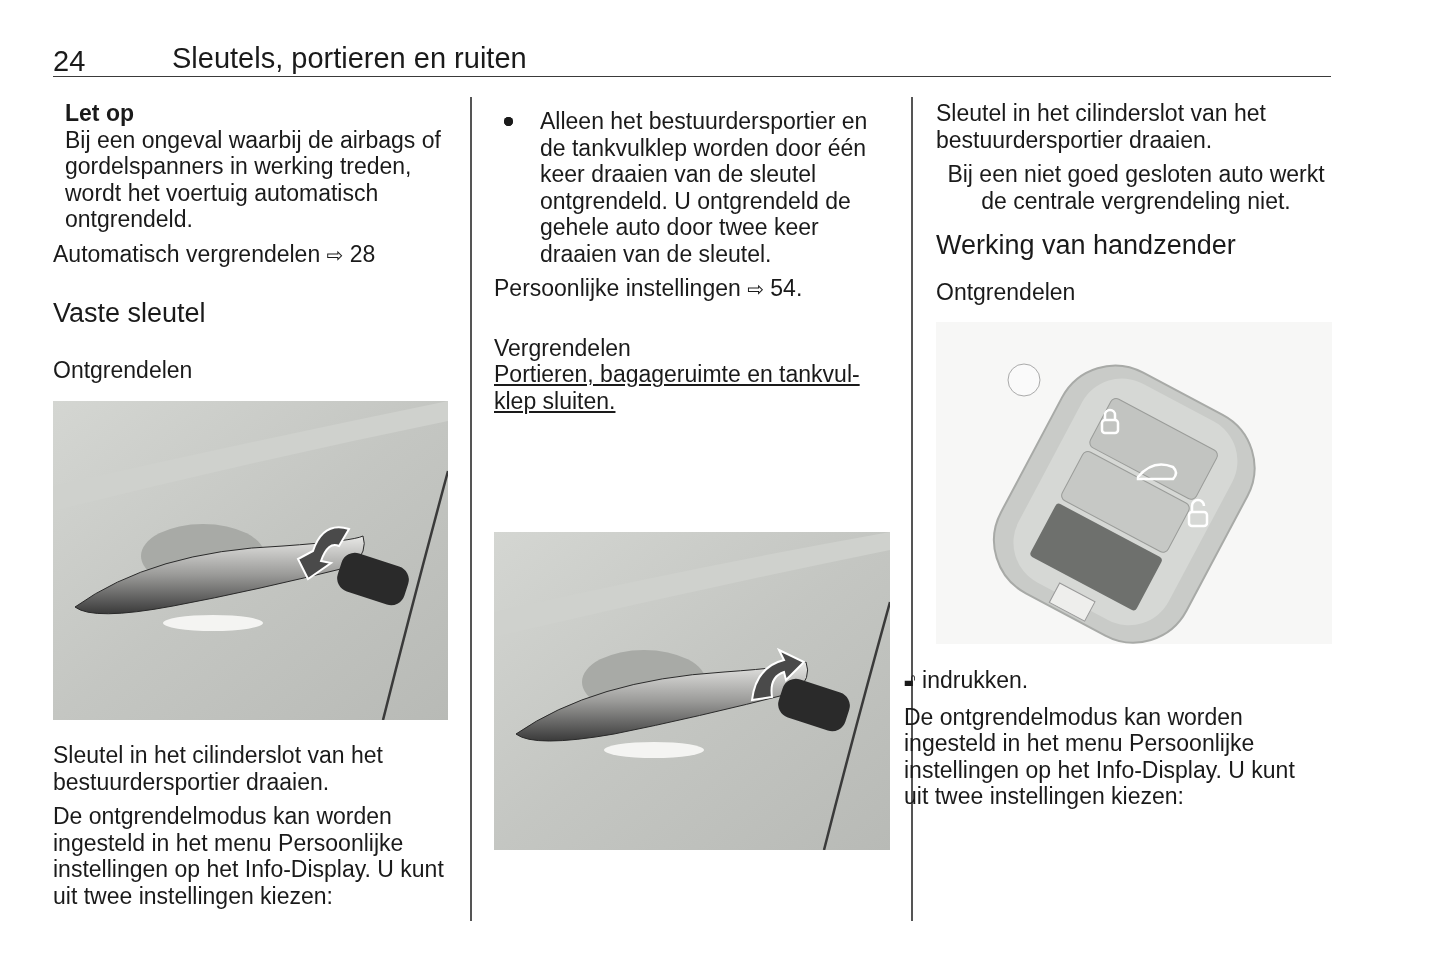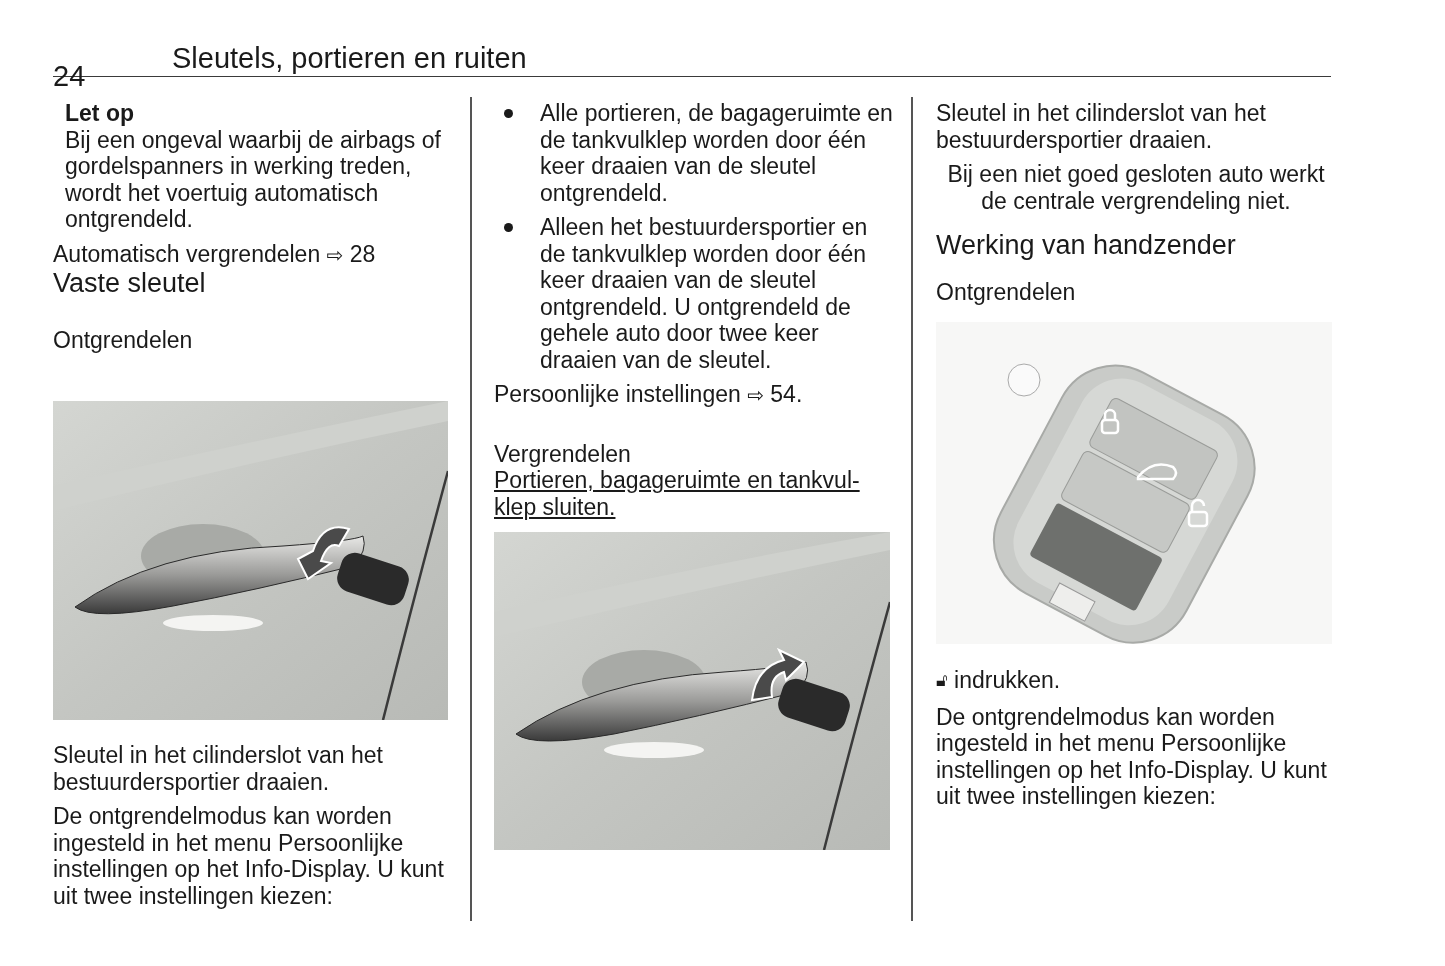--- a/index.html
+++ b/index.html
@@ -4,21 +4,21 @@
 <style>
   html, body { margin: 0; padding: 0; background: #ffffff; }
   body {
     width: 1445px; height: 966px; position: relative; overflow: hidden;
     font-family: "Liberation Sans", sans-serif; color: #1a1a1a;
   }
   .header {
     position: absolute; left: 53px; top: 40px; width: 1278px; height: 36px;
     border-bottom: 1.5px solid #3a3a3a;
   }
-  .page-number { position: absolute; left: 0; top: 20px; font-size: 29px; }
+  .page-number { position: absolute; left: 0; top: 5px; font-size: 29px; }
   .chapter-title { position: absolute; left: 119px; top: 2px; font-size: 29px; }
   .divider {
     position: absolute; top: 97px; width: 2px; height: 824px; background: #555;
   }
   .col { position: absolute; top: 100px; font-size: 23px; line-height: 26.5px; }
   .col p { margin: 0; }
   .note { padding-left: 12px; }
   .note-title { font-size: 23px; font-weight: bold; }
   .h2 { font-size: 27px; }
   .h3 { font-size: 23px; }
@@ -48,21 +48,21 @@
 <div class="col" style="left:53px; width:400px;">
   <div class="note">
     <p class="note-title">Let op</p>
     <p>Bij een ongeval waarbij de airbags of gordelspanners in werking treden, wordt het voertuig automatisch ontgrendeld.</p>
   </div>
   <p style="margin-top:8px;">
     <span>Automatisch vergrendelen</span>
     <span class="arrow-ref">⇨</span>
     <span>28</span>
   </p>
-  <p class="h2" style="margin-top:2px;">Vaste sleutel</p>
+  <p class="h2" style="margin-top:32px;">Vaste sleutel</p>
   <p class="h3" style="margin-top:30px;">Ontgrendelen</p>
 </div>
 
 <div class="figure" style="left:53px; top:401px; width:395px; height:319px;" title="Key turned in door handle cylinder lock (counter-clockwise arrow)">
   <svg width="395" height="319" viewBox="0 0 395 319">
     <defs>
       <linearGradient id="bg1" x1="0" y1="0" x2="1" y2="1">
         <stop offset="0" stop-color="#d4d6d2"></stop>
         <stop offset="0.5" stop-color="#c4c6c2"></stop>
         <stop offset="1" stop-color="#b8bab6"></stop>
@@ -86,21 +86,20 @@
 
 <div class="col" style="left:53px; top:742px; width:400px;">
   <p>Sleutel in het cilinderslot van het bestuurdersportier draaien.</p>
   <p style="margin-top:8px;">De ontgrendelmodus kan worden ingesteld in het menu Persoonlijke instellingen op het Info-Display. U kunt uit twee instellingen kiezen:</p>
 </div>
 
 <div class="col" style="left:494px; width:400px;">
   <ul class="bullets">
     <li>
       <span class="bullet-dot"></span>
-      <span>Alle portieren, de bagageruimte en de tankvulklep worden door één keer draaien van de sleutel ontgrendeld.</span>
     </li>
     <li>
       <span class="bullet-dot"></span>
       <span>Alleen het bestuurdersportier en de tankvulklep worden door één keer draaien van de sleutel ontgrendeld. U ontgrendeld de gehele auto door twee keer draaien van de sleutel.</span>
     </li>
   </ul>
   <p>
     <span>Persoonlijke instellingen</span>
     <span class="arrow-ref">⇨</span>
     <span>54.</span>
@@ -156,19 +155,19 @@
     <g fill="none" stroke="#ffffff" stroke-width="2.5">
       <rect x="166" y="98" width="16" height="13" rx="3"></rect>
       <path d="M169,98 v-5 a5,5 0 0 1 10,0 v5"></path>
       <path d="M202,155 q15,-18 35,-10 q6,6 0,12 h-35 z"></path>
       <rect x="253" y="190" width="18" height="14" rx="3"></rect>
       <path d="M256,190 v-6 a6,6 0 0 1 12,0"></path>
     </g>
   </svg>
 </div>
 
-<div class="col" style="left:936px; top:667px; width:400px;">
+<div class="col" style="left:904px; top:667px; width:400px;">
   <p>
     <span class="lock-glyph">🔓︎</span>
     <span>indrukken.</span>
   </p>
   <p style="margin-top:10px;">De ontgrendelmodus kan worden ingesteld in het menu Persoonlijke instellingen op het Info-Display. U kunt uit twee instellingen kiezen:</p>
 </div>
 
 </body></html>

